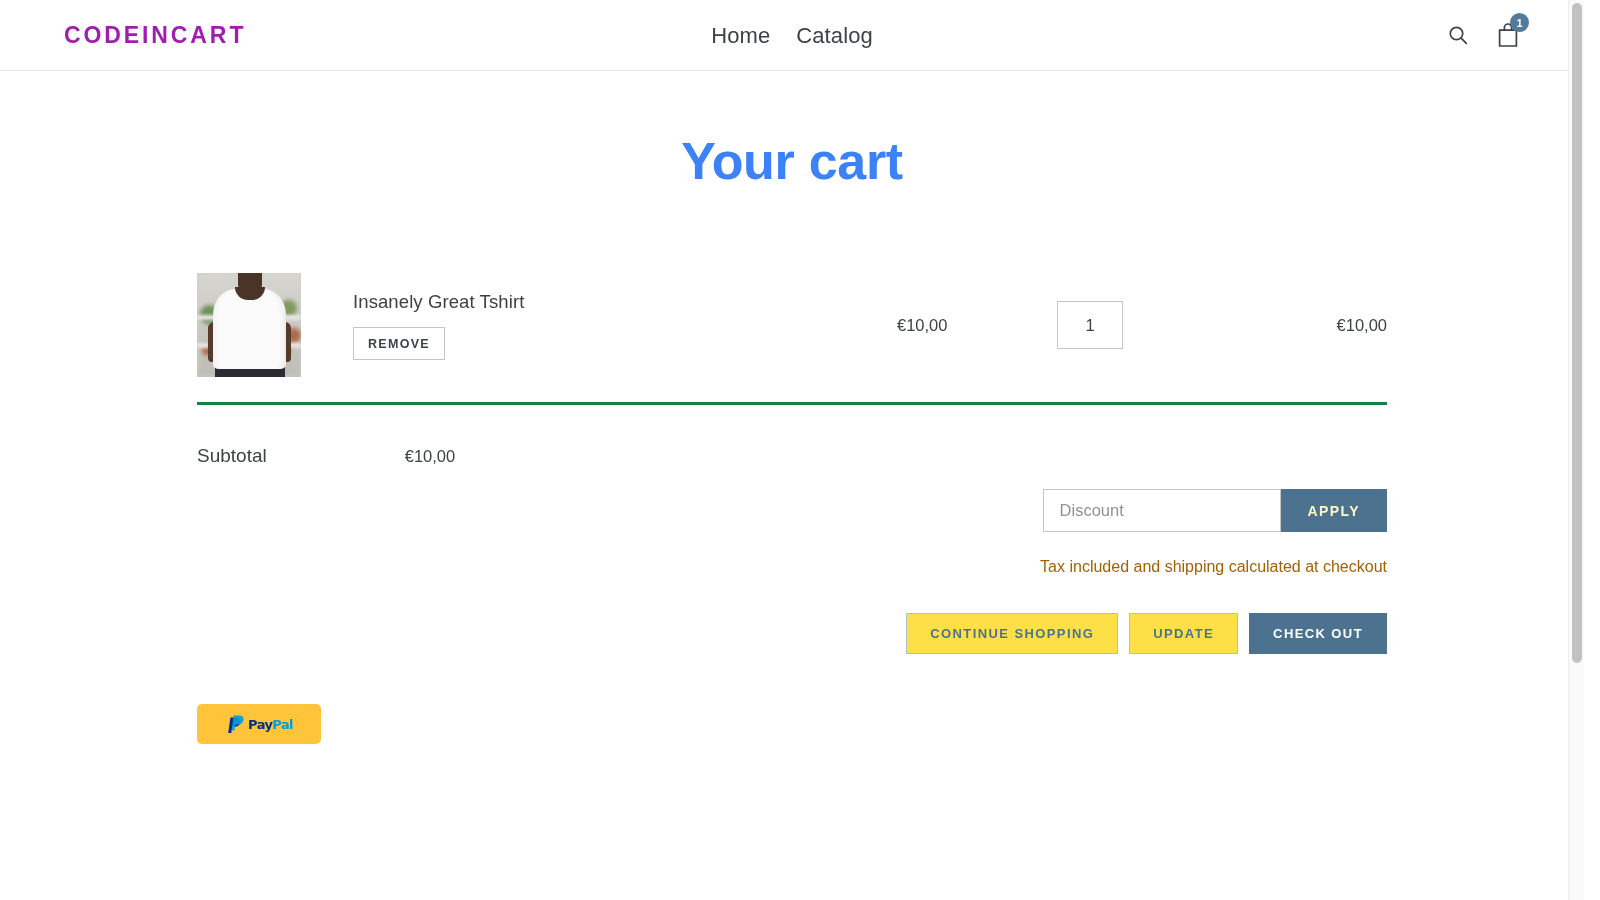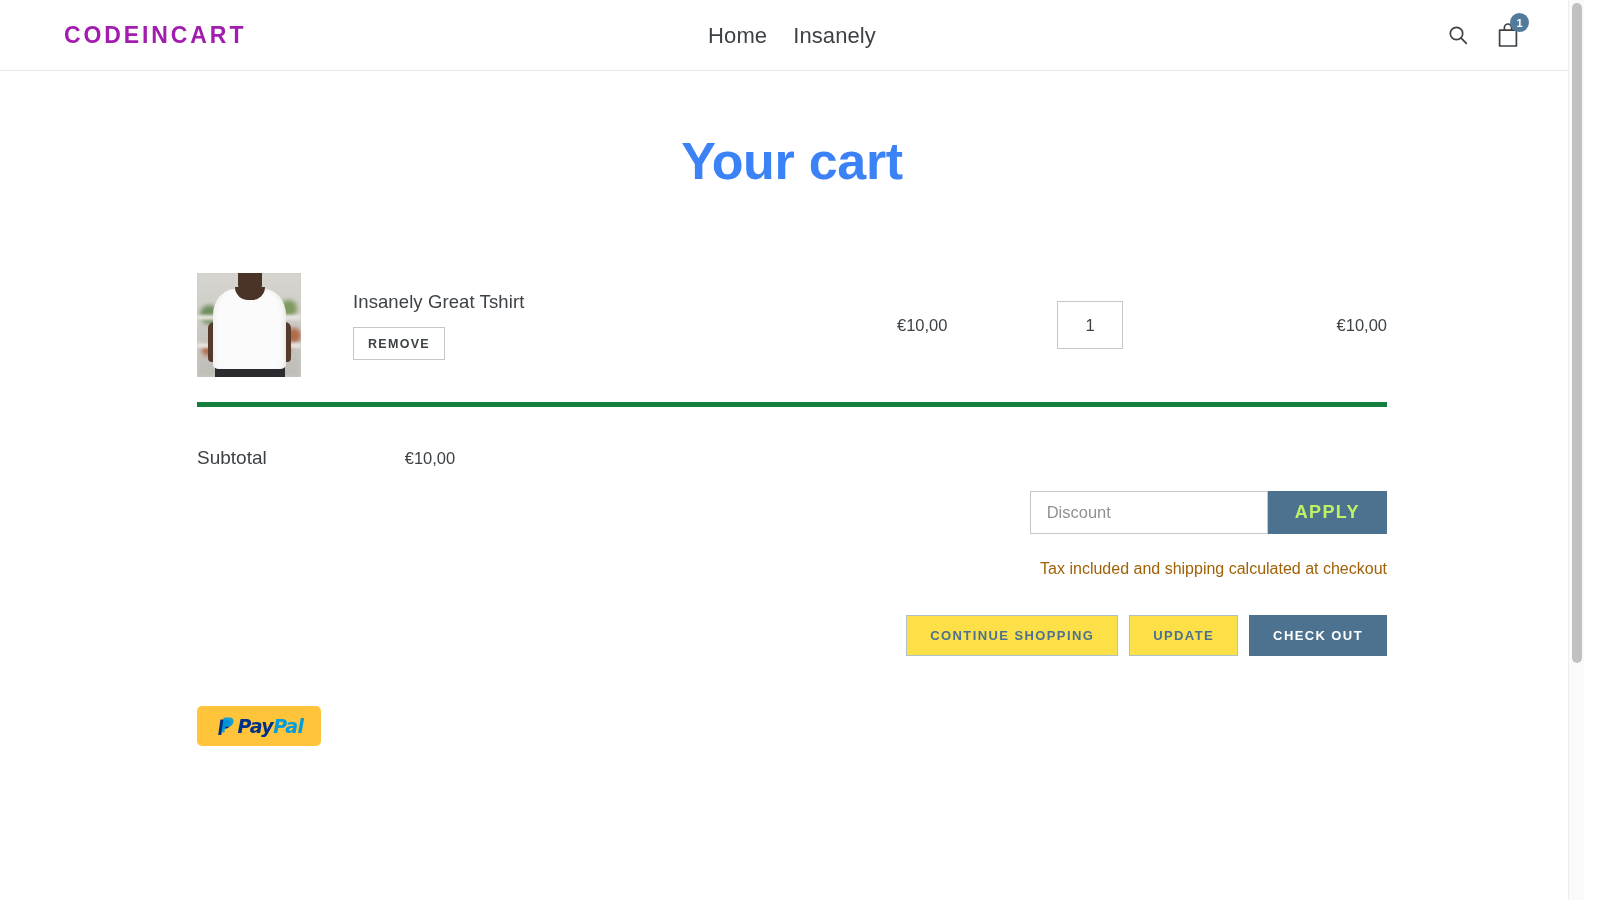--- a/index.html
+++ b/index.html
@@ -105,21 +105,21 @@
   }
   .col-product { flex: 0 0 700px; }
   .col-price   { flex: 0 0 160px; text-align: left; }
   .col-qty     { flex: 0 0 170px; text-align: left; }
   .col-total   { flex: 1; text-align: right; }
 
   .cart-row {
     display: flex;
     align-items: center;
     padding: 24px 0 25px 0;
-    border-bottom: 5px solid #15803d;
+    border-bottom: 3px solid #15803d;
   }
   .row-product { display: flex; align-items: center; flex: 0 0 700px; }
 
   
   .thumb {
     width: 104px; height: 104px;
     flex: 0 0 104px;
     position: relative;
     overflow: hidden;
     background: #cfcdc8;
@@ -251,23 +251,23 @@
     color: #3d4246;
     font-family: inherit;
     background: #ffffff;
     border-radius: 0;
   }
   .discount-input::placeholder { color: #8e9295; opacity: 1; }
   .apply-btn {
     height: 43px;
     padding: 0 26px;
     background: #4c7290;
-    color: #bef264;
+    color: #fef9c3;
     border: 1px solid #4c7290;
-    font-size: 18px;
+    font-size: 14px;
     font-weight: bold;
     letter-spacing: 1.4px;
     cursor: pointer;
     font-family: inherit;
   }
   .tax-note {
     margin-top: 26px;
     font-size: 16px;
     color: #a16207;
   }
@@ -310,23 +310,22 @@
     border: none;
     border-radius: 5px;
     display: flex;
     align-items: center;
     justify-content: center;
     gap: 4px;
     cursor: pointer;
   }
   .pp-text {
     font-family: "DejaVu Sans", sans-serif;
-    font-size: 19px;
-    font-weight: bold;
-    font-style: italic;
+    font-size: 13px;
+    font-weight: bold;
     letter-spacing: -0.6px;
     line-height: 1;
   }
   .pp-pay { color: #003087; }
   .pp-pal { color: #009cde; }
 
   
   .scrollbar {
     position: absolute;
     top: 0; right: 0;
@@ -345,21 +344,21 @@
 </head>
 <body>
 
 <div class="page">
 
   <div class="header">
     <div class="logo">CODEINCART</div>
 
     <div class="nav">
       <a href="#">Home</a>
-      <a href="#">Insanely</a>
+      <a href="#">Catalog</a>
     </div>
 
     <div class="header-actions">
       <button class="icon-btn">
         <span>
           <svg width="24" height="24" viewBox="0 0 24 24" fill="none" stroke="#3d4246" stroke-width="1.7" stroke-linecap="round">
             <circle cx="10.5" cy="10.5" r="6.2"></circle>
             <line x1="15.2" y1="15.2" x2="20.3" y2="20.3"></line>
           </svg>
         </span>

